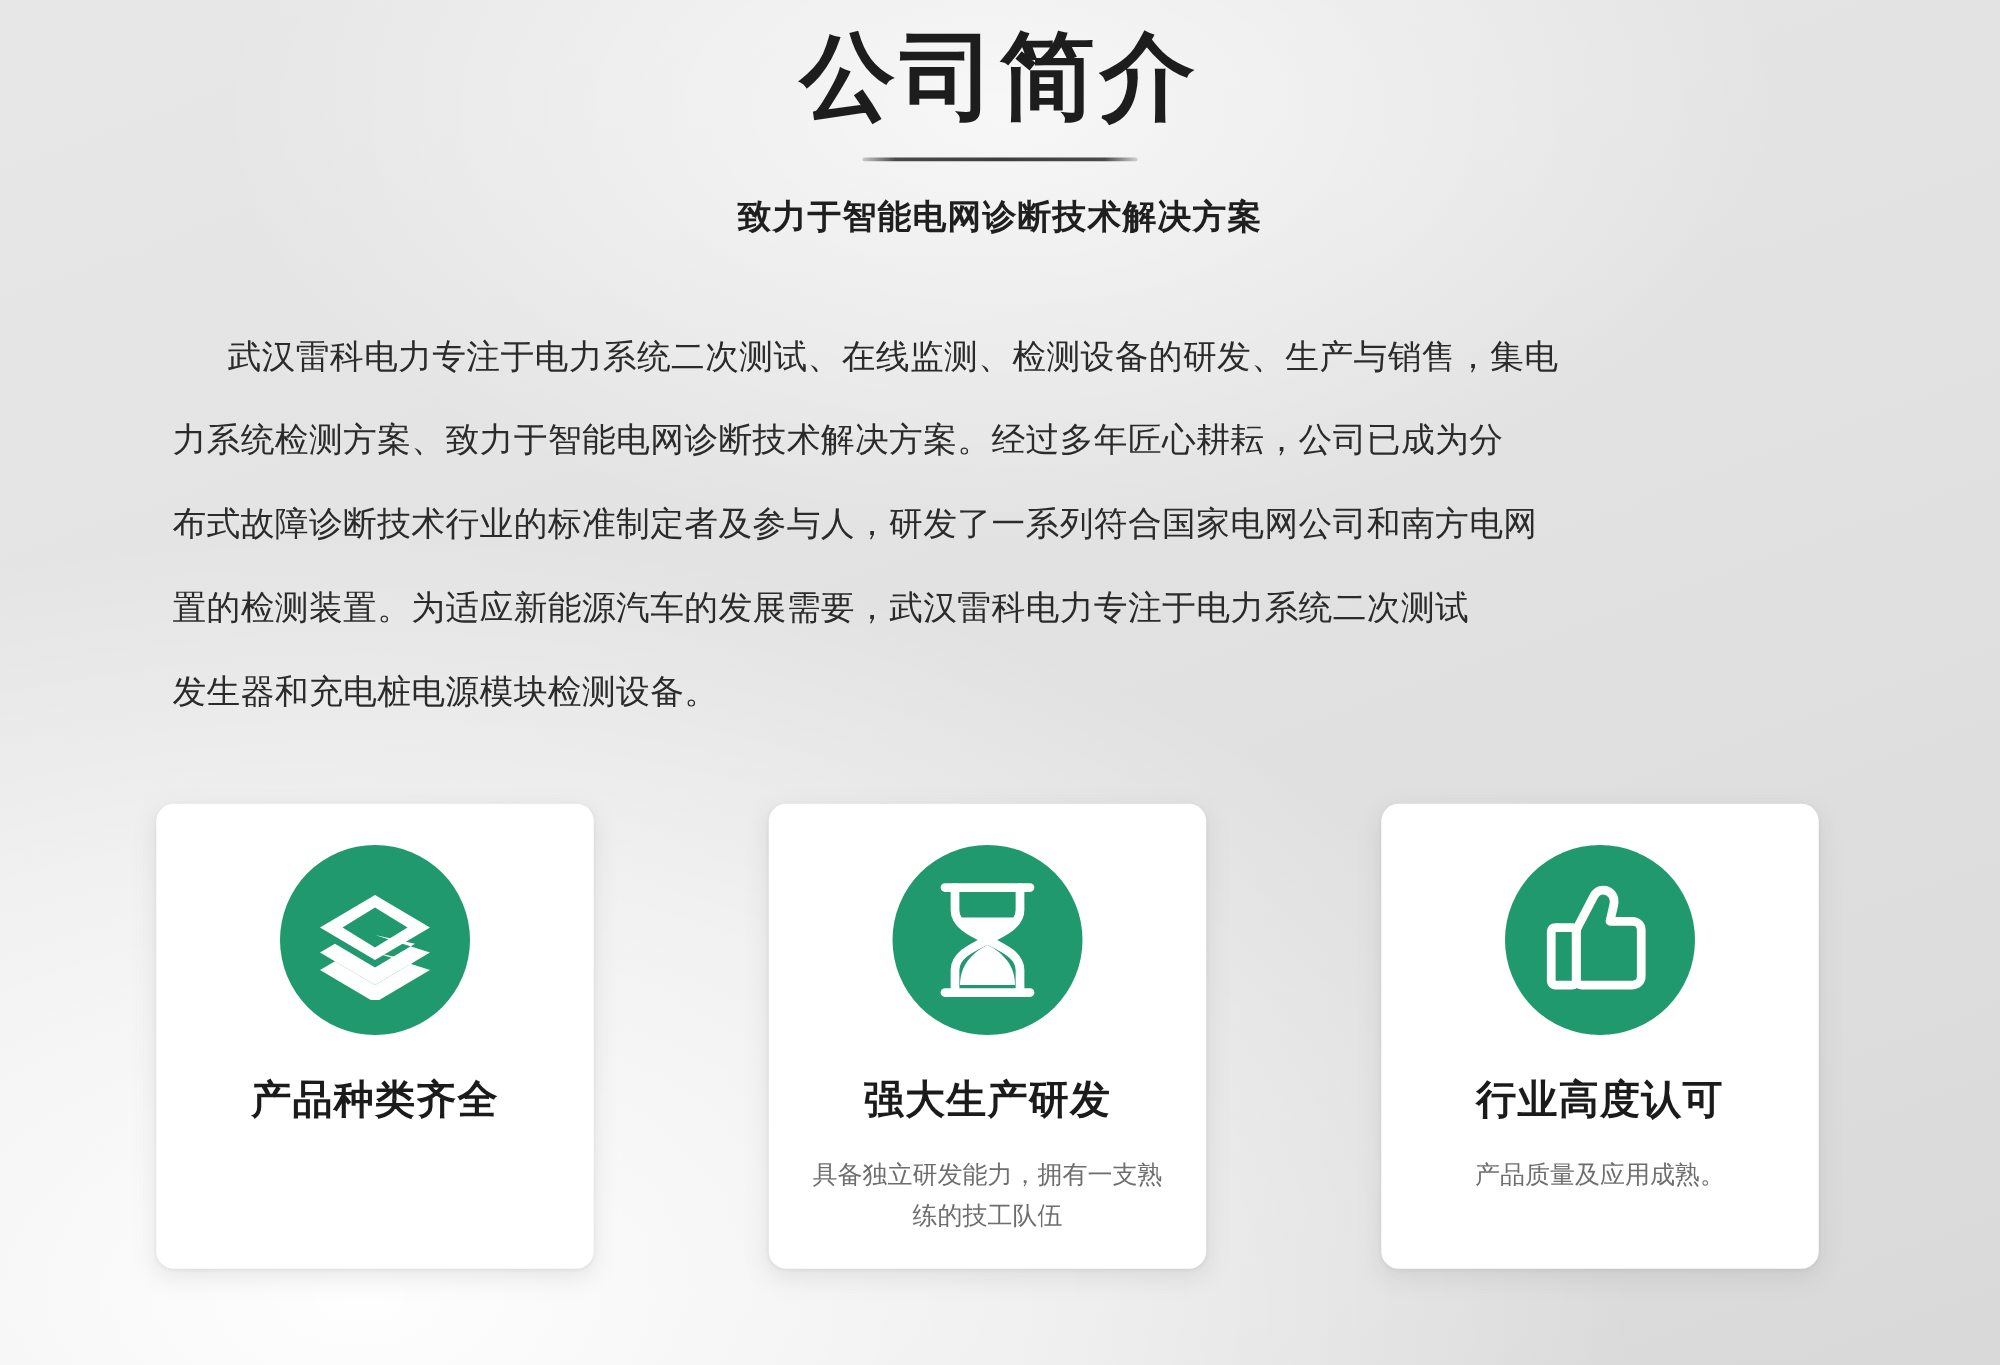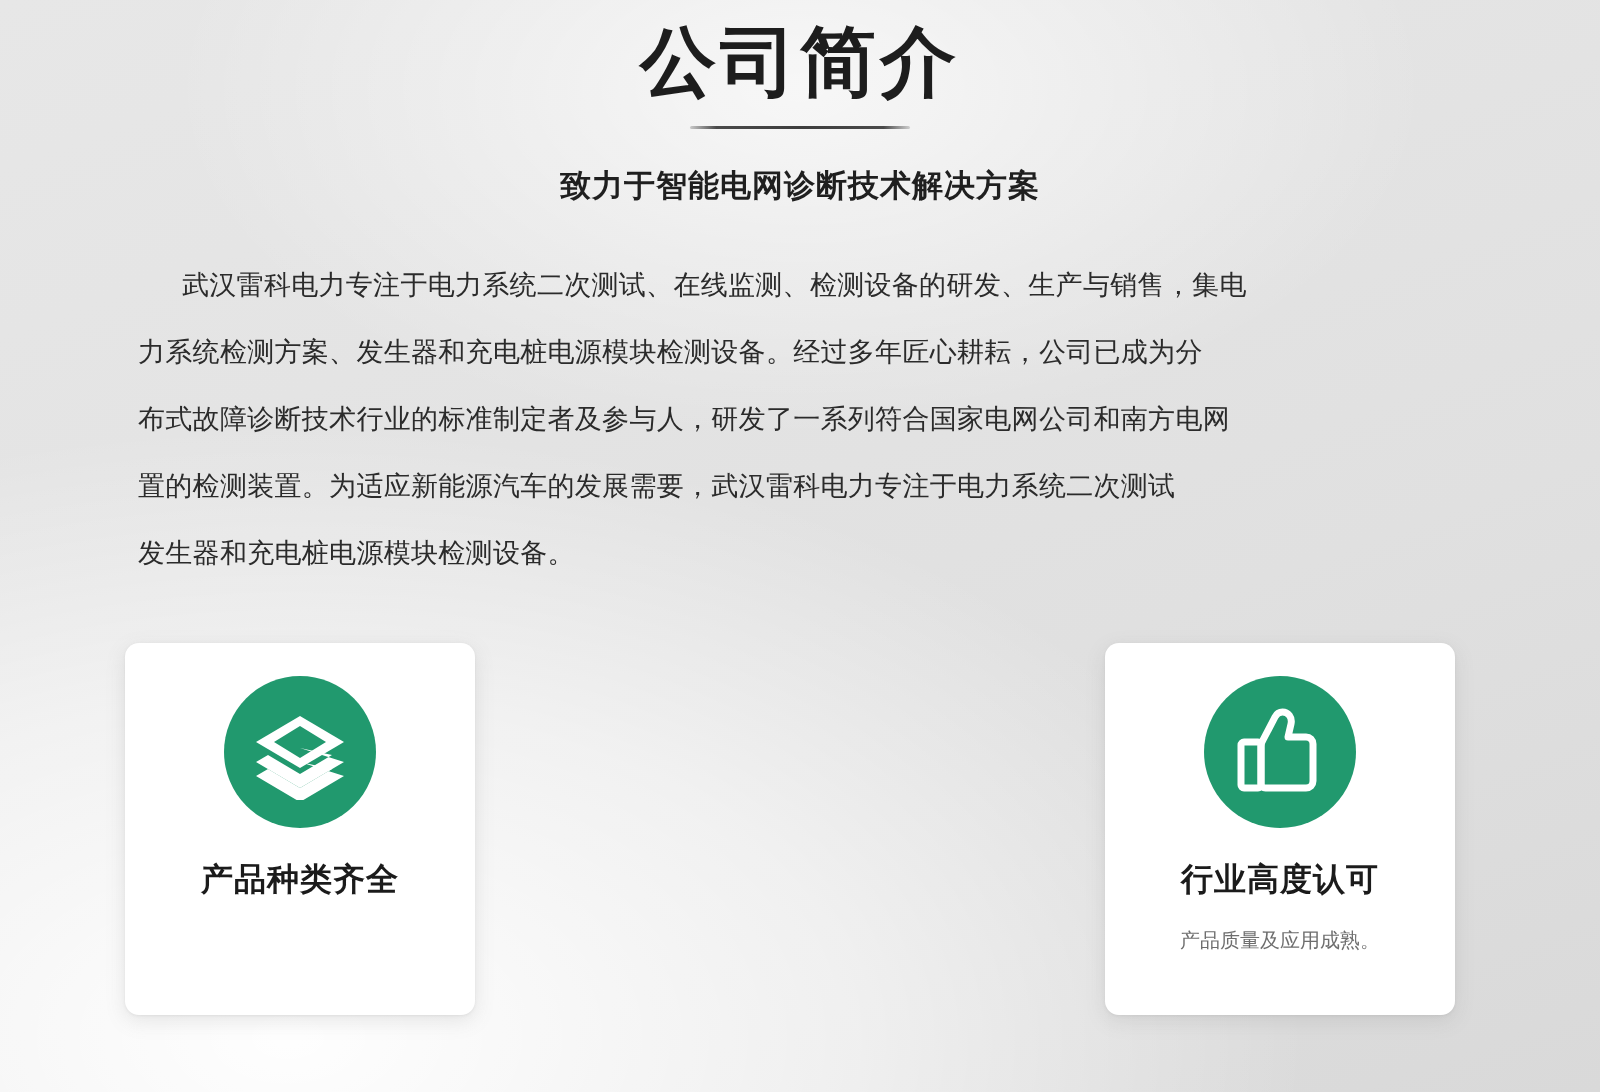--- a/index.html
+++ b/index.html
@@ -45,23 +45,23 @@
     font-family: "Liberation Sans", "DejaVu Sans", sans-serif;
   }
   .title-rule {
     width: 220px;
     height: 3px;
     margin: 26px auto 0 auto;
     background: linear-gradient(90deg, #c9c9c9 0%, #4a4a4a 12%, #3d3d3d 50%, #4a4a4a 88%, #cfcfcf 100%);
     border-radius: 2px;
   }
   .sub-title {
-    margin: 14px;
+    margin: 4px;
     padding-top: 22px;
-    font-size: 31px;
+    font-size: 27px;
     font-weight: 700;
     letter-spacing: 1px;
     color: #1f1f1f;
   }
 
   
   .intro {
     position: absolute;
     top: 252px;
     left: 138px;
@@ -130,21 +130,21 @@
 <div class="page">
 
   <div class="header">
     <h1 class="main-title">公司简介</h1>
     <div class="title-rule"></div>
     <h2 class="sub-title">致力于智能电网诊断技术解决方案</h2>
   </div>
 
   <div class="intro">
     <div class="intro-line first">武汉雷科电力专注于电力系统二次测试、在线监测、检测设备的研发、生产与销售，集电</div>
-    <div class="intro-line">力系统检测方案、发生器和充电桩电源模块检测设备。经过多年匠心耕耘，公司已成为分</div>
+    <div class="intro-line">力系统检测方案、致力于智能电网诊断技术解决方案。经过多年匠心耕耘，公司已成为分</div>
     <div class="intro-line">布式故障诊断技术行业的标准制定者及参与人，研发了一系列符合国家电网公司和南方电网</div>
     <div class="intro-line">置的检测装置。为适应新能源汽车的发展需要，武汉雷科电力专注于电力系统二次测试</div>
     <div class="intro-line">发生器和充电桩电源模块检测设备。</div>
   </div>
 
   <div class="cards">
 
     <div class="card">
       <div class="icon-circle">
         <span>
@@ -154,20 +154,38 @@
               <path d="M48 22 L74 38 L48 54 L22 38 Z" fill="#21996e"></path>
               <path d="M48 44 L92 58 L48 84 L4 58 L16 51 L48 70 L80 51 Z" fill="#ffffff"></path>
               <path d="M48 58 L92 72 L48 98 L4 72 L16 65 L48 84 L80 65 Z" fill="#ffffff"></path>
             </g>
           </svg>
         </span>
       </div>
       <div class="card-title">产品种类齐全</div>
     </div>
 
+    <div class="card">
+      <div class="icon-circle">
+        <span>
+          <svg width="84" height="96" viewBox="0 0 84 96" aria-hidden="true">
+            <g fill="none" stroke="#ffffff" stroke-width="7" stroke-linejoin="round" stroke-linecap="round">
+              <line x1="8" y1="6" x2="76" y2="6"></line>
+              <line x1="8" y1="90" x2="76" y2="90"></line>
+              <path d="M16 6 L16 24 C16 36 30 42 42 48 C54 42 68 36 68 24 L68 6"></path>
+              <path d="M16 90 L16 72 C16 60 30 54 42 48 C54 54 68 60 68 72 L68 90"></path>
+            </g>
+            <path d="M20 30 C26 40 34 44 42 47 C50 44 58 40 64 30 Z" fill="#ffffff"></path>
+            <path d="M20 84 C20 68 30 58 42 52 C54 58 64 68 64 84 Z" fill="#ffffff"></path>
+          </svg>
+        </span>
+      </div>
+      <div class="card-title">强大生产研发</div>
+      <div class="card-desc">具备独立研发能力，拥有一支熟练的技工队伍</div>
+    </div>
 
     <div class="card">
       <div class="icon-circle">
         <span>
           <svg width="92" height="92" viewBox="0 0 92 92" aria-hidden="true">
             <g fill="none" stroke="#ffffff" stroke-width="7" stroke-linejoin="round" stroke-linecap="round">
               <rect x="7" y="36" width="20" height="46" rx="3"></rect>
               <path d="M27 40 L27 78 C27 80.5 29 82 31.5 82 L72 82 C76 82 79 79 79 75 L79 38 C79 34 76 31 72 31 L54 31 L57 18 C58.5 11 54 6 48.5 6 C45 6 42.5 8 41 11 L29 34 C27.5 36.5 27 37.5 27 40 Z"></path>
             </g>
           </svg>

